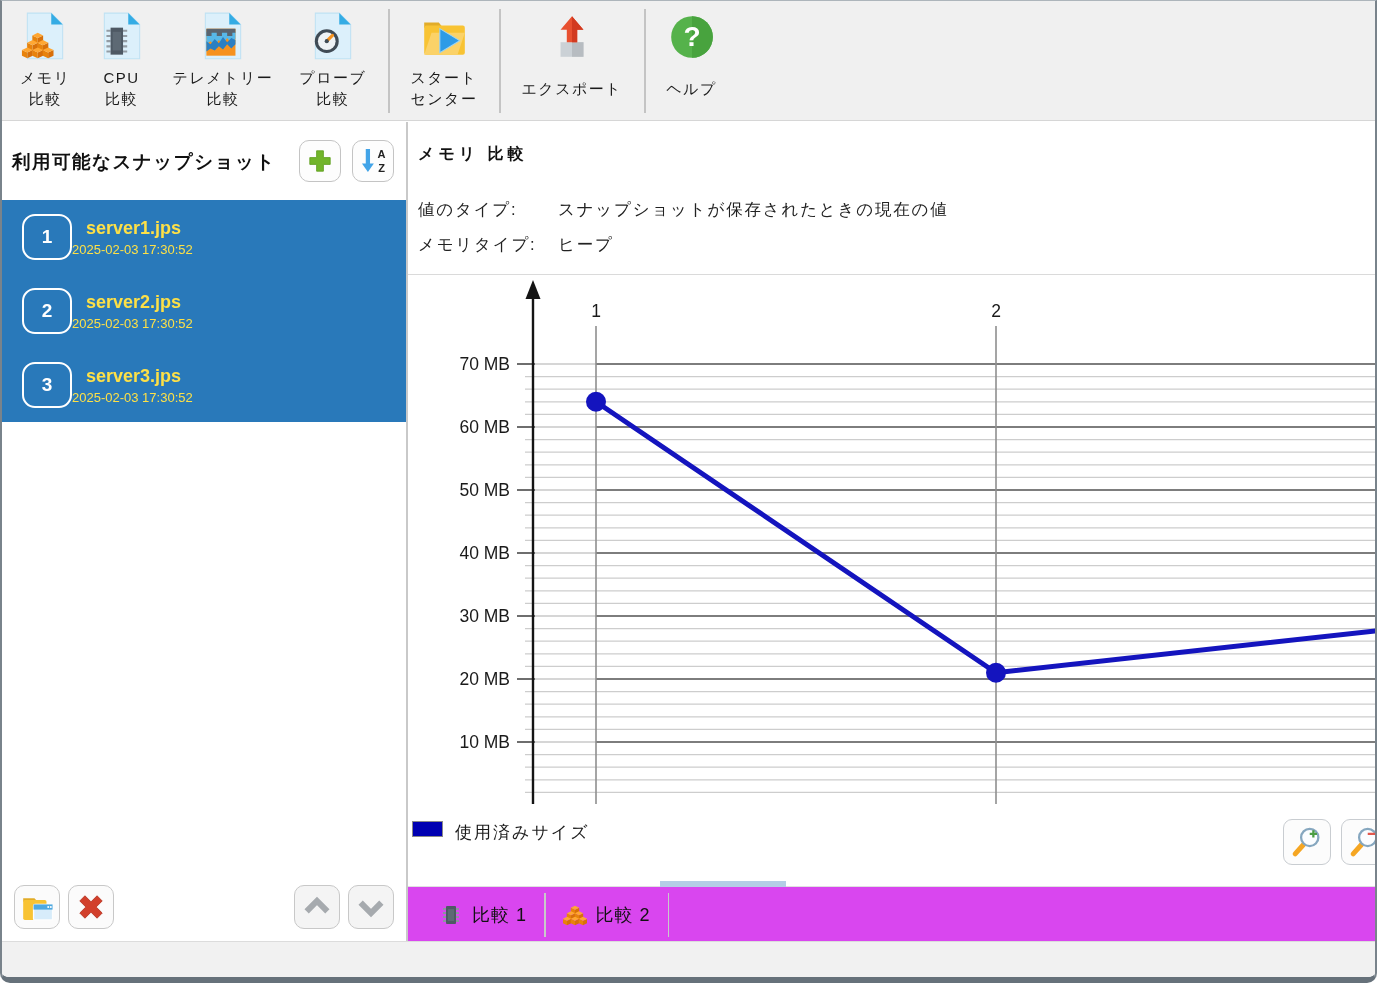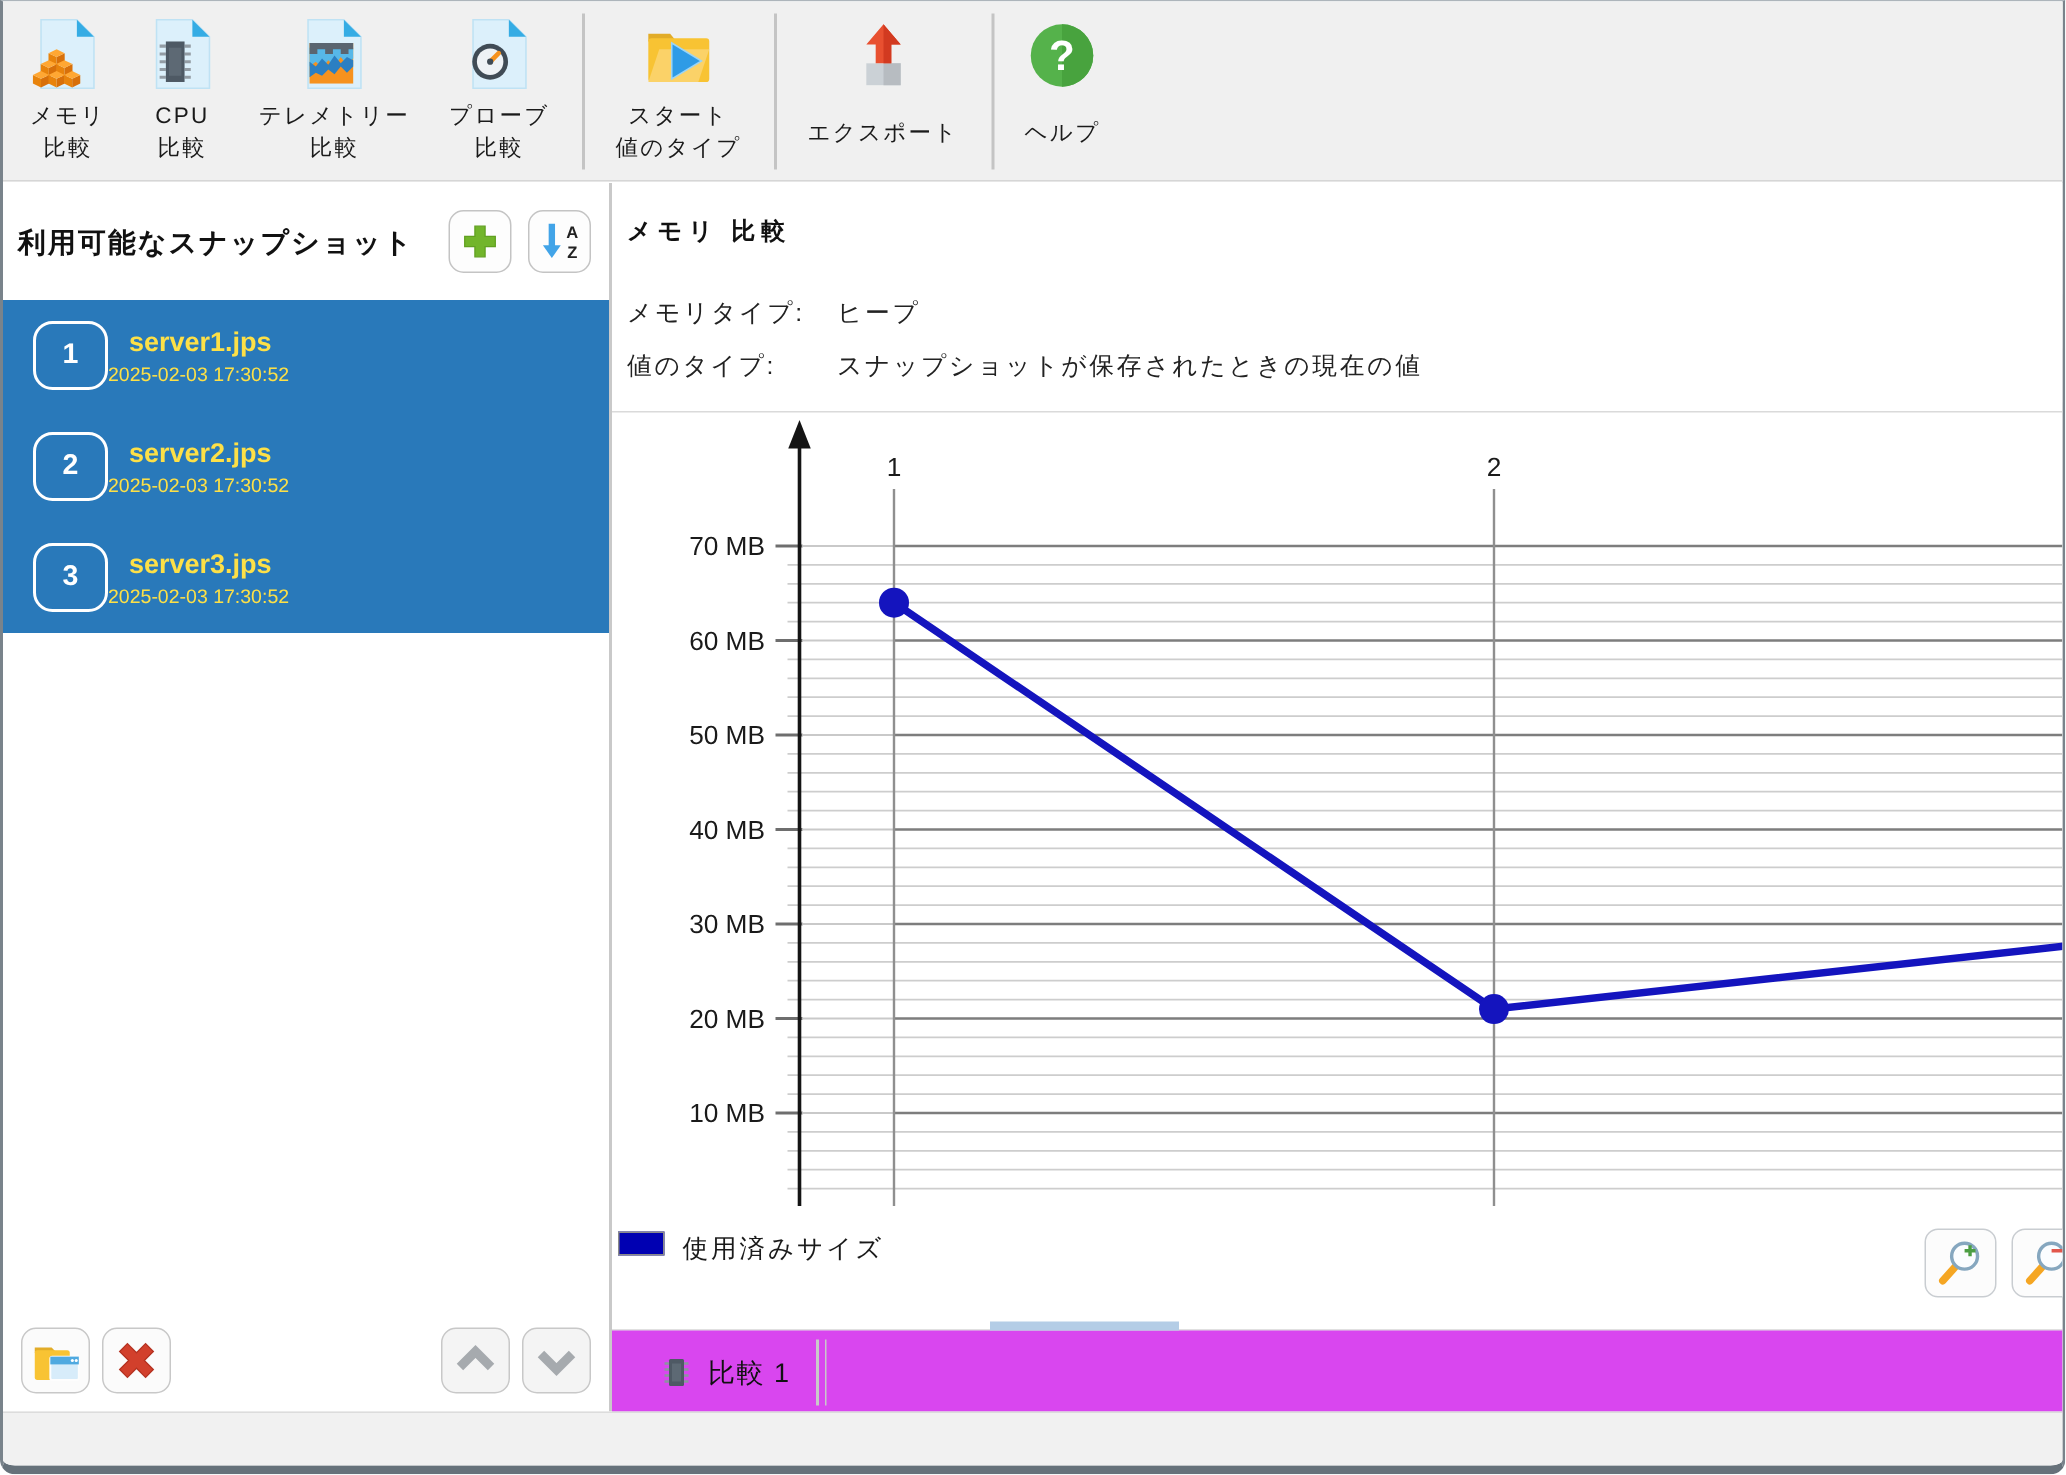--- a/index.html
+++ b/index.html
@@ -172,21 +172,21 @@
       <span class="ic">
         <svg width="50" height="50" viewBox="0 0 48 48">
           <path d="M5 10h14l4 5H5z" fill="#E2AC28"></path>
           <rect x="5" y="13" width="39" height="28" rx="2" fill="#F8C333"></rect>
           <path d="M5 41l7-21h32l-7 21z" fill="#FBD268"></path>
           <path d="M20 16L39 27.5 20 39z" fill="#2E9BE6" stroke="#9AD4F6" stroke-width="1"></path>
         </svg>
       </span>
       <span class="tb-label">
         <span>スタート</span>
-        <span>値のタイプ</span>
+        <span>センター</span>
       </span>
     </div>
 
     <div class="tb-sep"></div>
 
     <div class="tb-item">
       <span class="ic">
         <svg width="50" height="50" viewBox="0 0 48 48">
           <rect x="13" y="29" width="22" height="14" fill="#CBD1D6"></rect>
           <path d="M24 29h11v14H24z" fill="#B7BCC1"></path>
@@ -301,26 +301,26 @@
           </span>
         </div>
       </div>
     </aside>
 
     <main class="main">
       <h1 class="main-title">メモリ 比較</h1>
 
       <div class="info-rows">
         <div class="info-row">
+          <span class="info-label">値のタイプ:</span>
+          <span>スナップショットが保存されたときの現在の値</span>
+        </div>
+        <div class="info-row">
           <span class="info-label">メモリタイプ:</span>
           <span>ヒープ</span>
-        </div>
-        <div class="info-row">
-          <span class="info-label">値のタイプ:</span>
-          <span>スナップショットが保存されたときの現在の値</span>
         </div>
       </div>
 
       <div class="chart-wrap">
         <svg id="chart-svg" width="967" height="540" viewBox="410 273 967 540">
             <line x1="410" y1="273.5" x2="1377" y2="273.5" stroke="#DADADA" stroke-width="1"></line>
             <line x1="527" y1="791.4" x2="1377" y2="791.4" stroke="#CDCDCD" stroke-width="1.2"></line>
             <line x1="527" y1="778.8" x2="1377" y2="778.8" stroke="#CDCDCD" stroke-width="1.2"></line>
             <line x1="527" y1="766.2" x2="1377" y2="766.2" stroke="#CDCDCD" stroke-width="1.2"></line>
             <line x1="527" y1="753.6" x2="1377" y2="753.6" stroke="#CDCDCD" stroke-width="1.2"></line>
@@ -424,20 +424,40 @@
               <path d="M4 6h3M4 10h3M4 14h3M4 18h3M17 6h3M17 10h3M17 14h3M17 18h3" stroke="#8B959E" stroke-width="1.8"></path>
               <rect x="7" y="3" width="10" height="18" rx="1" fill="#4E5964"></rect>
               <rect x="9" y="6" width="6" height="12" fill="#5D6974"></rect>
             </svg>
           </span>
           <span class="tab-label">比較 1</span>
         </div>
 
         <div class="tab-sep"></div>
 
+        <div class="tab">
+          <span>
+            <svg width="24" height="24" viewBox="0 0 24 24">
+              <defs>
+                  <g id="cube-t">
+                <path d="M0 0.8 L4.2 -1.2 L4.2 3.2 L0 5.2 Z" fill="#D8700A"></path>
+                <path d="M0 0.8 L-4.2 -1.2 L-4.2 3.2 L0 5.2 Z" fill="#E8830C"></path>
+                <path d="M0 -3.2 L4.2 -1.2 L0 0.8 L-4.2 -1.2 Z" fill="#FFA733"></path>
+              </g>
+                </defs>
+              <use href="#cube-t" x="12" y="6"></use>
+              <use href="#cube-t" x="8" y="11.5"></use>
+                <use href="#cube-t" x="16" y="11.5"></use>
+              <use href="#cube-t" x="4" y="17"></use>
+                <use href="#cube-t" x="12" y="17"></use>
+                <use href="#cube-t" x="20" y="17"></use>
+            </svg>
+          </span>
+          <span class="tab-label">比較 2</span>
+        </div>
 
         <div class="tab-sep"></div>
 
       </div>
     </main>
   </div>
 
   <div class="statusbar"></div>
 </div>
 

